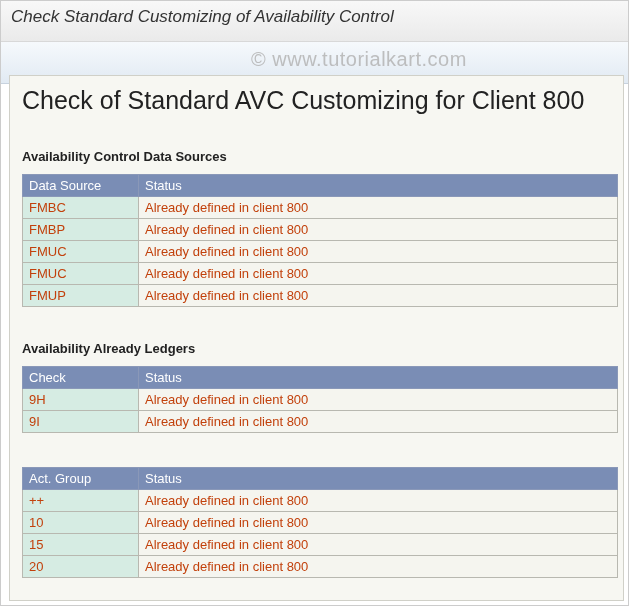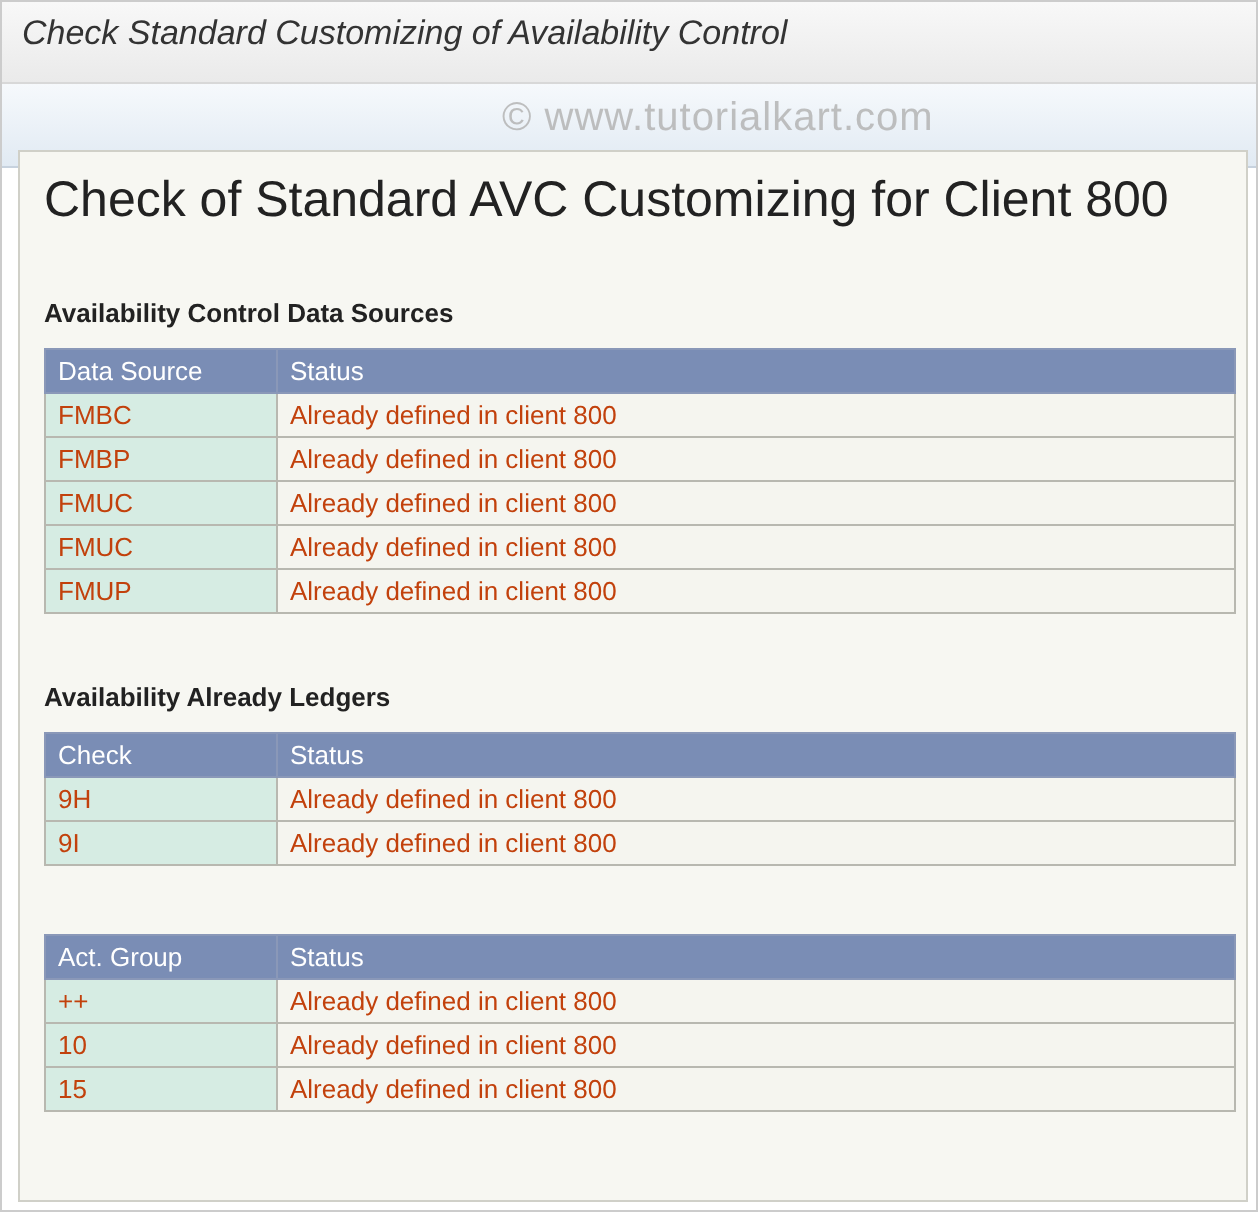--- a/index.html
+++ b/index.html
@@ -97,19 +97,23 @@
               <td>Already defined in client 800</td>
             </tr>
           <tr>
               <td class="keycol">10</td>
               <td>Already defined in client 800</td>
             </tr>
           <tr>
               <td class="keycol">15</td>
               <td>Already defined in client 800</td>
             </tr>
+          <tr>
+              <td class="keycol">20</td>
+              <td>Already defined in client 800</td>
+            </tr>
 
         </tbody>
       </table>
 
     </div>
   </div>
 </div>
 
 </body></html>

